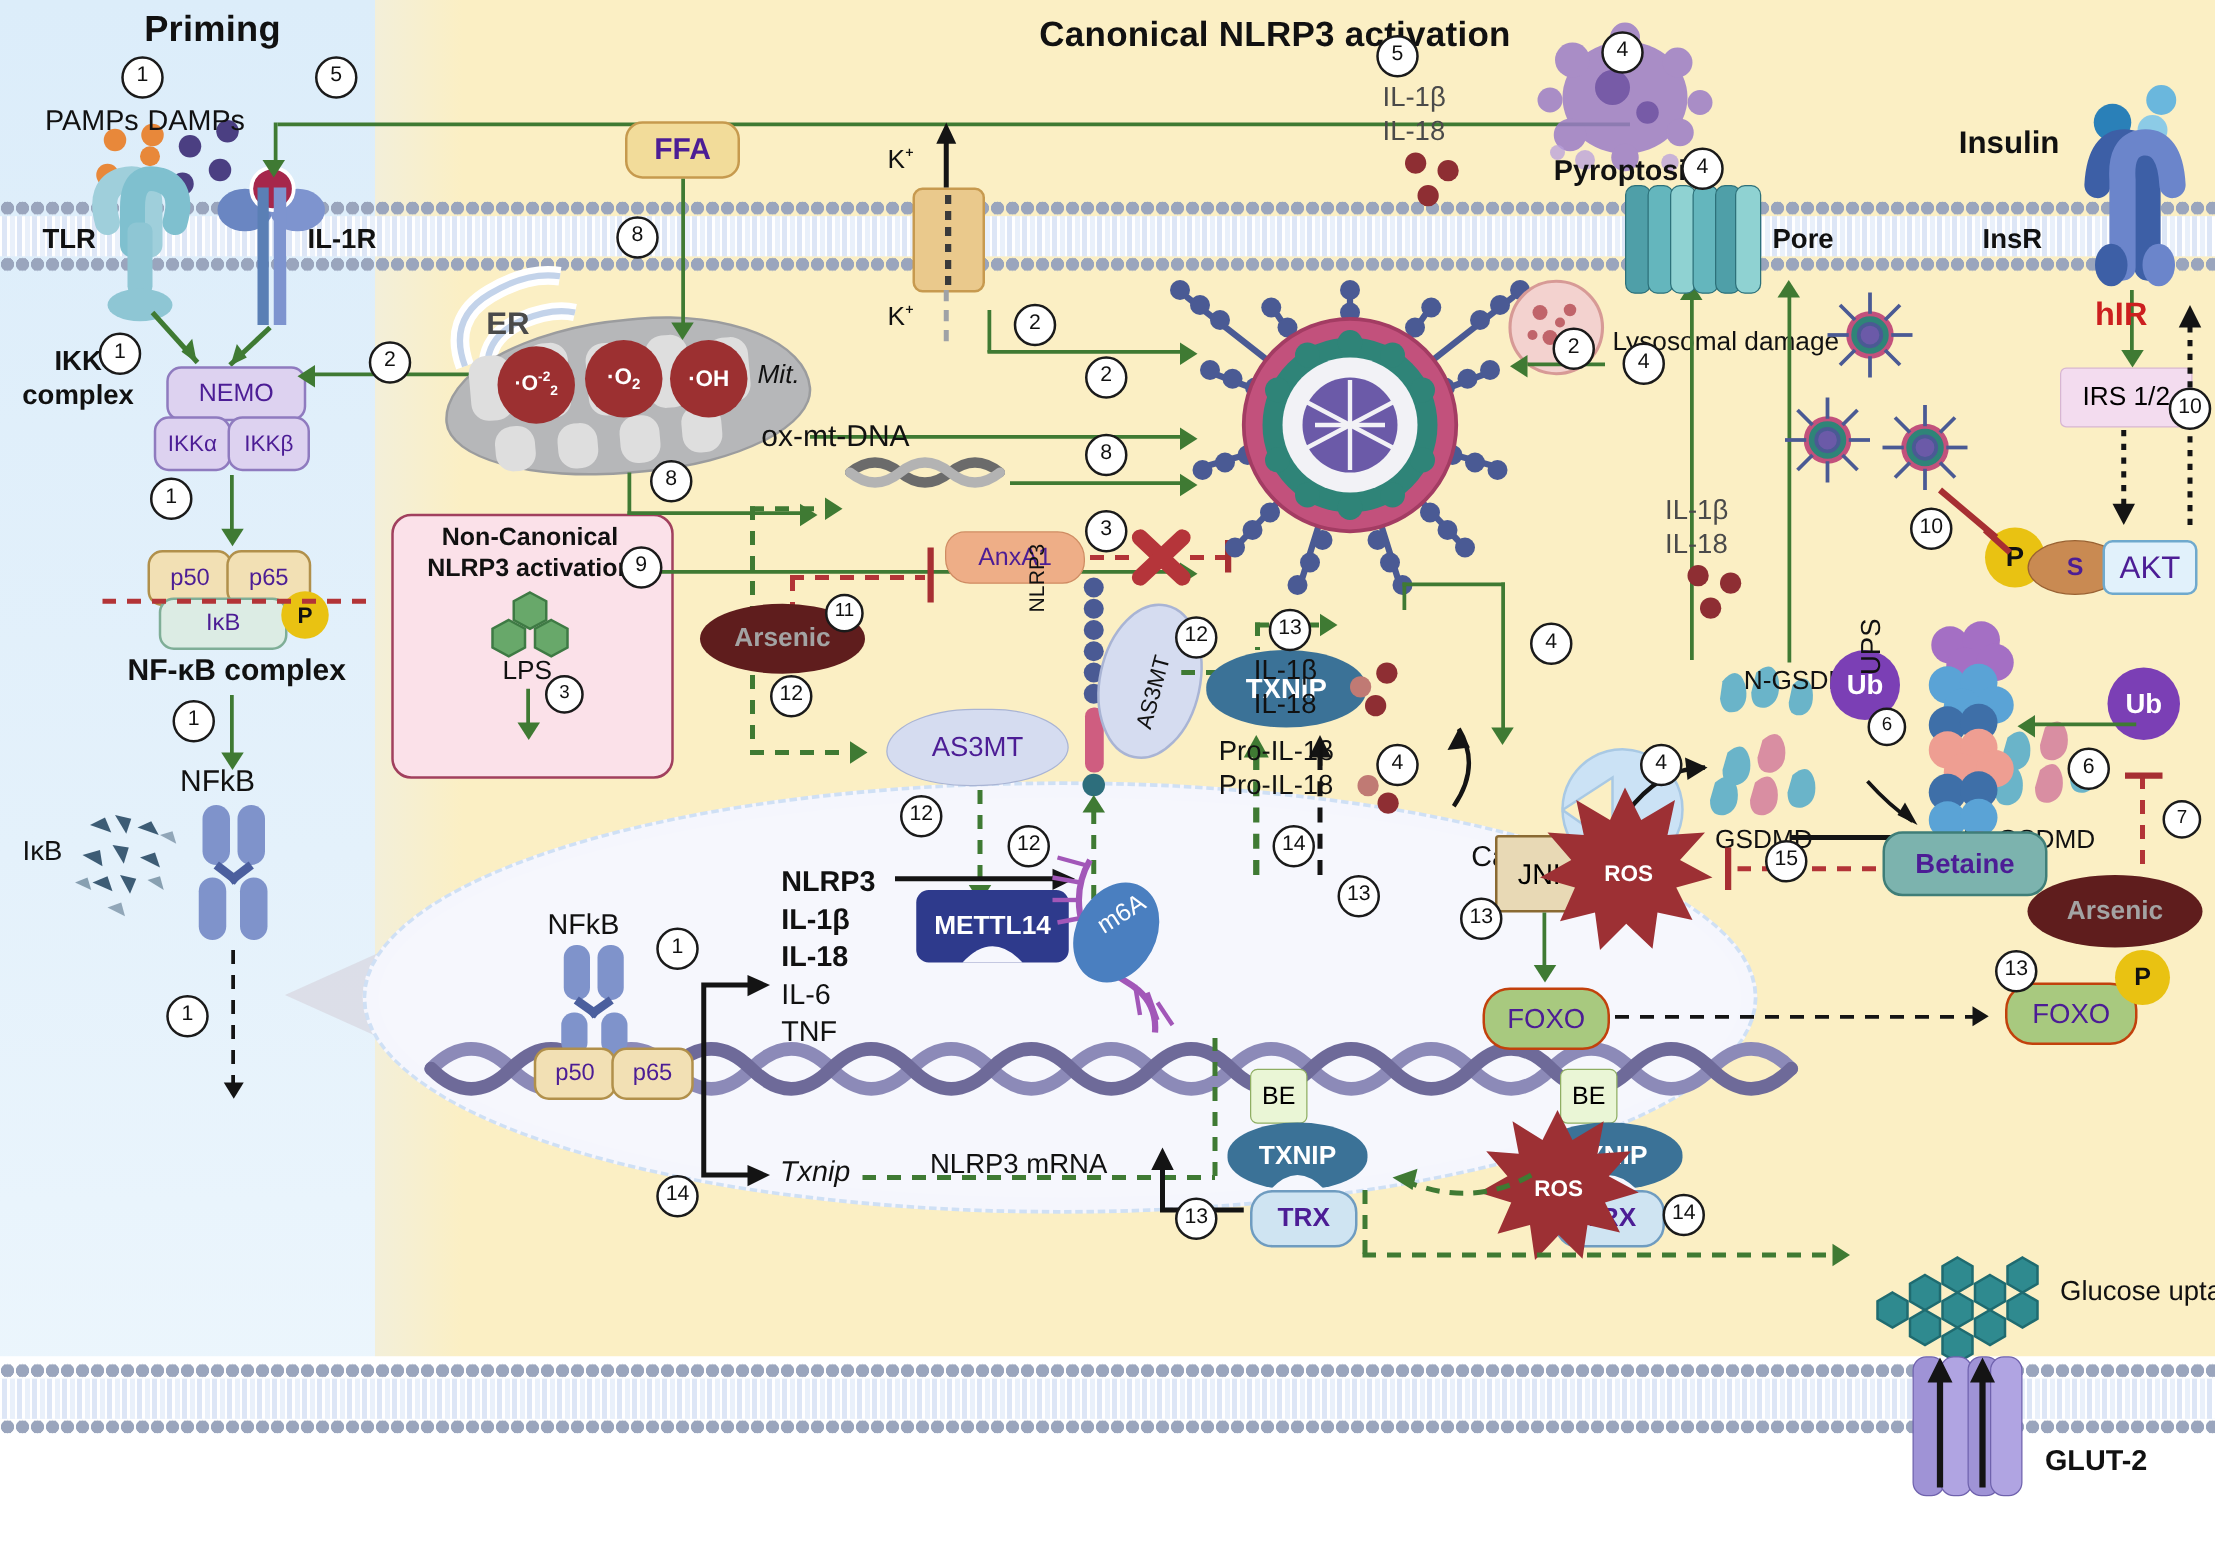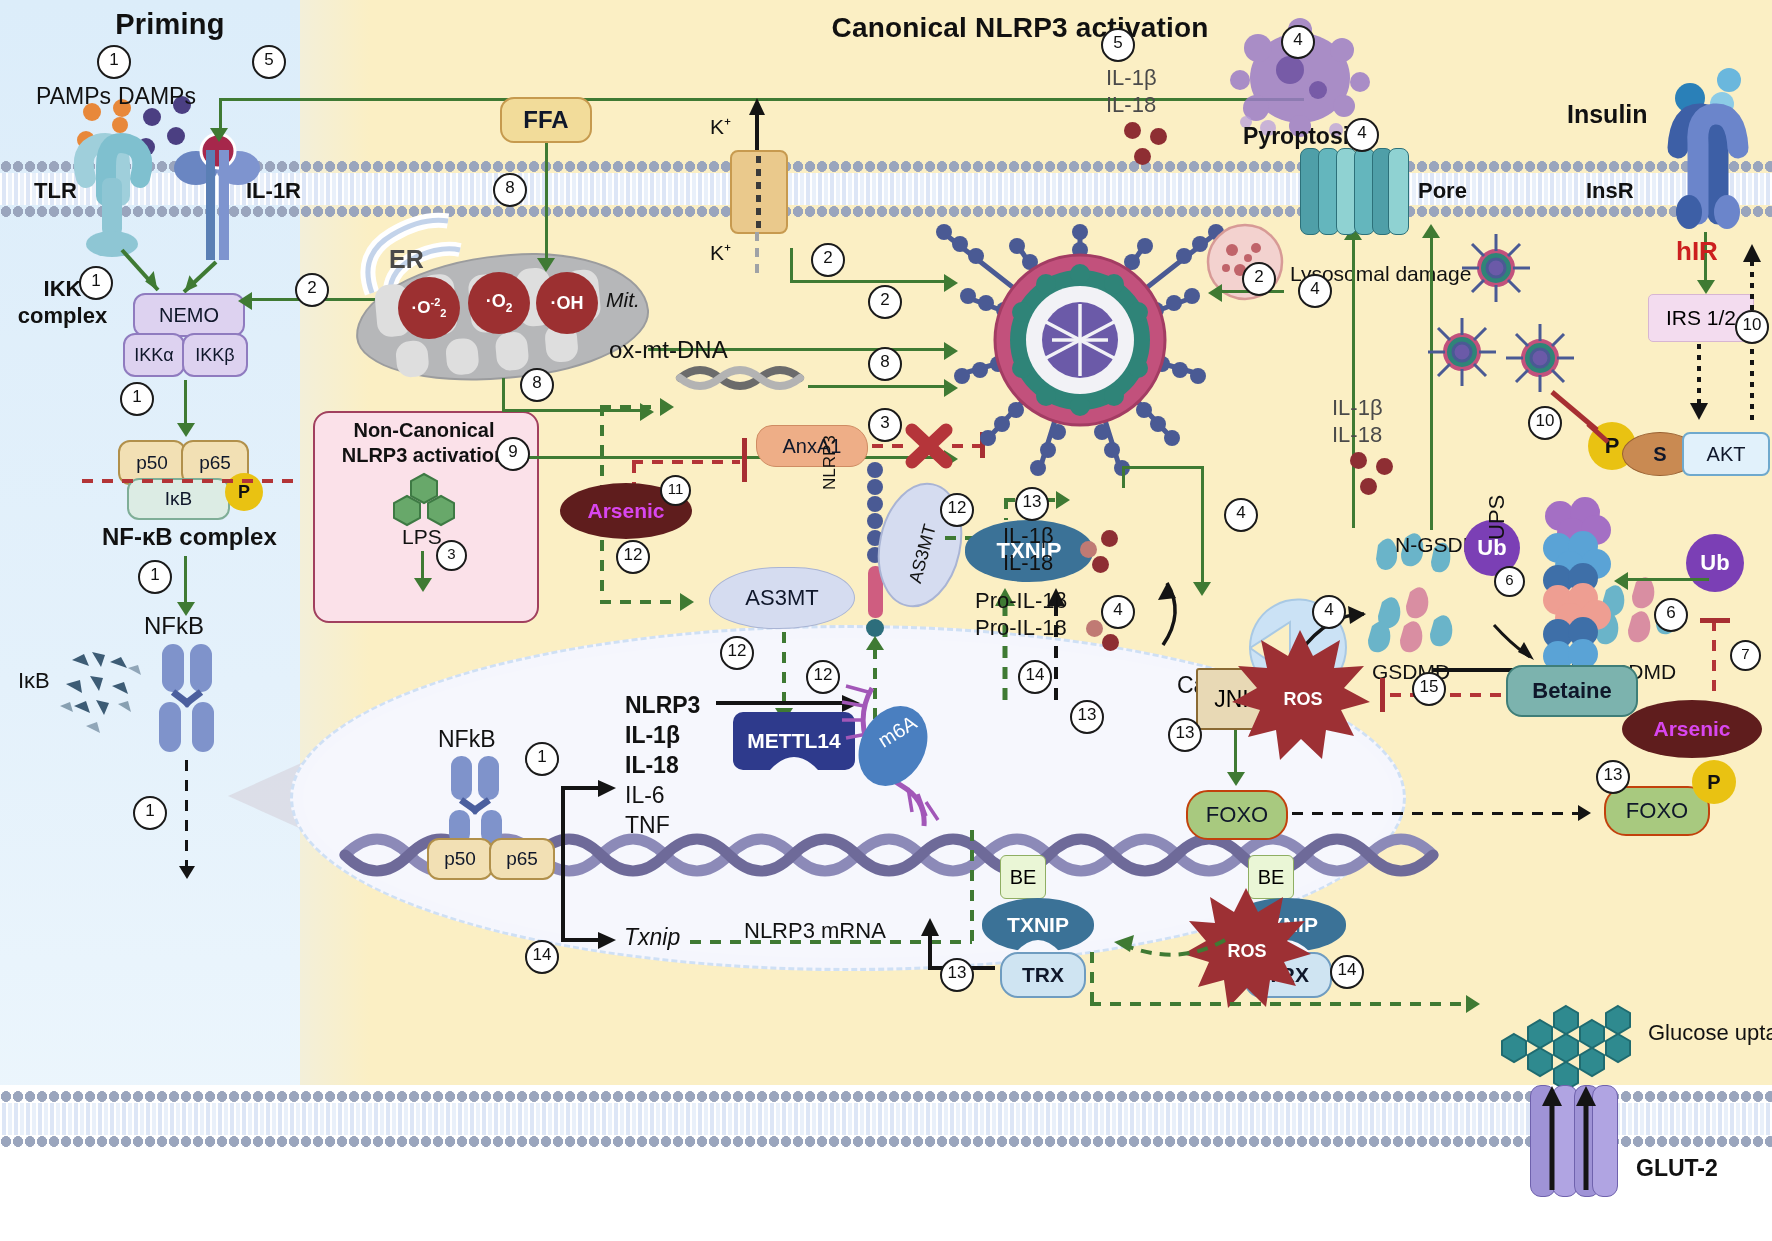--- a/index.html
+++ b/index.html
@@ -36,35 +36,35 @@
   .lbl.b{font-weight:bold;}
   .lbl.c{text-align:center;white-space:normal;}
 
   
   .step{position:absolute;width:30px;height:30px;border-radius:50%;border:2.2px solid #1a1a1a;
         background:#fff;color:#111;font-size:17px;line-height:26px;text-align:center;font-weight:400;z-index:40;}
   .step.sm{width:27px;height:27px;line-height:23px;font-size:15px;}
 
   
   .pill{position:absolute;border-radius:12px;display:flex;align-items:center;justify-content:center;
-        text-align:center;font-size:18px;color:#0f172a;box-sizing:border-box;}
+        text-align:center;font-size:18px;color:#4c1d95;box-sizing:border-box;}
   .rbox{position:absolute;border-radius:6px;display:flex;align-items:center;justify-content:center;
         text-align:center;box-sizing:border-box;}
 
   .p-purple{background:#ddd2f0;border:2px solid #8f7bbf;}
   .p-tan{background:#f2e0b4;border:2px solid #b1904b;}
   .p-mint{background:#dcece4;border:2px solid #7fae97;}
   .p-green{background:#a8c97f;border:2px solid #c2410c;}
   .p-pinkbox{background:#fbe1e9;border:2.5px solid #a1405e;border-radius:16px;}
   .p-ffa{background:#f2dc9a;border:2.5px solid #c69a4e;border-radius:14px;}
   .p-jnk{background:#e8d9b5;border:2px solid #8a6a33;border-radius:3px;}
   .p-irs{background:#f3dcef;border:1px solid #d7b6d2;border-radius:5px;}
   .p-mettl{background:#2e3a8c;border-radius:10px;color:#fff;font-weight:bold;}
   .p-txnip{background:#3b7297;color:#fff;font-weight:bold;border-radius:50%/48%;}
-  .p-arsenic{background:#5f1d1d;color:#d946ef;font-weight:bold;border-radius:50%;}
+  .p-arsenic{background:#5f1d1d;color:#a3a3a3;font-weight:bold;border-radius:50%;}
   .p-betaine{background:#7cb3ae;border:2px solid #3f7e78;border-radius:16px;font-weight:bold;}
   .p-as3mt{background:#d5dcf0;border:1.5px solid #a9b4d4;}
   .p-anxa1{background:#eeae87;border:1.5px solid #cf8c63;}
   .p-ub{background:#7b3fb5;color:#fff;font-weight:bold;border-radius:50%;}
   .p-phos{background:#e9c212;border-radius:50%;color:#111;font-weight:bold;}
   .p-ser{background:#c98a52;border:1.5px solid #9a6233;border-radius:50%/50%;}
   .p-akt{background:#e1f1fb;border:2px solid #6fa9cd;border-radius:8px;}
   .p-trx{background:#cfe4f2;border:2px solid #6f9cc0;border-radius:18px;font-weight:bold;}
   .p-be{background:#eaf6d6;border:1.6px solid #8fae63;border-radius:6px;}
 
@@ -765,21 +765,21 @@
     <polygon points="1752,244 1743,262 1761,262" fill="#141414"></polygon>
   </svg>
   <div class="step" style="left:1735px;top:310px;">10</div>
 
   <div class="pill p-phos" style="left:1588px;top:422px;width:48px;height:48px;font-size:22px;">
       <span>P</span>
     </div>
   <div class="pill p-ser" style="left:1622px;top:432px;width:76px;height:44px;font-size:20px;font-weight:bold;">
       <span>S</span>
     </div>
-  <div class="pill p-akt" style="left:1682px;top:432px;width:88px;height:44px;font-size:20px;">
+  <div class="pill p-akt" style="left:1682px;top:432px;width:76px;height:44px;font-size:25px;">
       <span>AKT</span>
     </div>
 
   <svg class="ov">
     <g stroke="#4a5a94" stroke-width="3">
       <g transform="translate(1496,268)">
         <circle r="17" fill="#2f8478" stroke="#c2517c" stroke-width="4"></circle>
         <circle r="9" fill="#6b5aa8"></circle>
         <g stroke="#4a5a94">
             <line x1="0" y1="-17" x2="0" y2="-34"></line>

